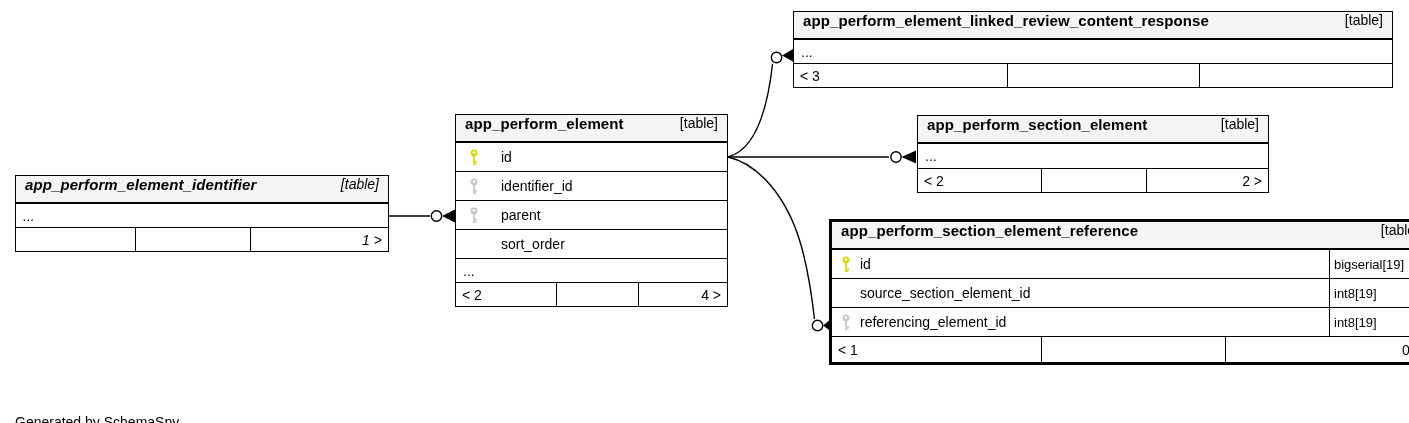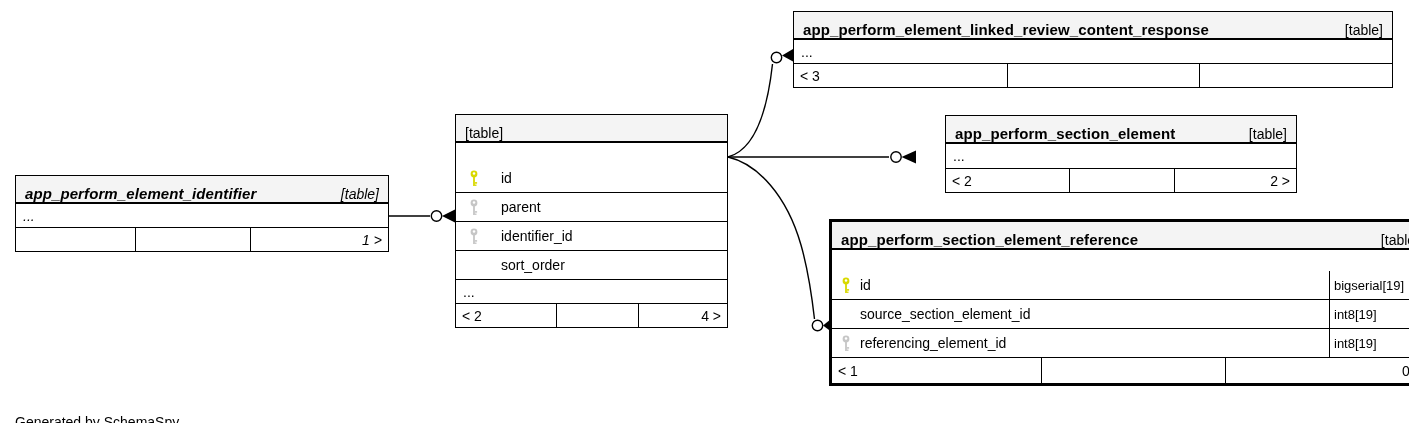--- a/index.html
+++ b/index.html
@@ -5,29 +5,29 @@
   html,body{margin:0;padding:0;background:#fff;}
   .stage{
     position:relative;width:1409px;height:423px;background:#ffffff;overflow:hidden;
     font-family:"Liberation Sans","DejaVu Sans",sans-serif;color:#000;
   }
   .db-table{
     position:absolute;background:#fff;border:1px solid #000;box-sizing:border-box;
   }
   .db-table.emph{border:3px solid #000;}
   .t-title{
-    display:flex;align-items:flex-end;justify-content:space-between;
+    display:flex;align-items:flex-start;justify-content:space-between;
     height:26px;border-bottom:2px solid #000;background:#f4f4f4;
     padding:0 9px;box-sizing:content-box;
   }
   .t-name{font-weight:bold;font-size:15px;letter-spacing:0.1px;white-space:nowrap;}
   .t-badge{font-size:14px;white-space:nowrap;}
   .col-row{display:flex;align-items:center;border-top:1px solid #000;height:28px;font-size:14px;}
   .col-row:first-child{border-top:none;}
-  .t-body > .col-row:first-child{border-top:none;margin-top:21px;}
+  .t-body > .col-row:first-child{border-top:none;}
   .icon-cell{display:flex;align-items:center;box-sizing:border-box;flex:0 0 auto;}
   .t2 .icon-cell{width:45px;padding-left:13px;}
   .t5 .icon-cell{width:28px;padding-left:9px;}
   .col-name{white-space:nowrap;}
   .type-cell{
     margin-left:auto;align-self:stretch;display:flex;align-items:center;
     border-left:1px solid #000;box-sizing:border-box;padding:0 4px;font-size:13px;
     white-space:nowrap;
   }
   .t5 .type-cell{width:99px;}
@@ -69,20 +69,21 @@
         <div class="footer-row">
           <span class="f-cell f1"></span>
           <span class="f-cell f2"></span>
           <span class="f-cell f3">1 &gt;</span>
         </div>
       </div>
   </div>
 
   <div class="db-table t2" style="left:455px;top:114px;width:273px;">
     <div class="t-title">
+      <span class="t-name">app_perform_element</span>
       <span class="t-badge">[table]</span>
     </div>
     <div class="t-body">
         <div class="col-row">
           <span class="icon-cell">
             <svg class="key-svg" width="10" height="17" viewBox="0 0 10 17">
               <circle cx="5" cy="4" r="3.4" fill="#d9d900"></circle>
               <circle cx="5" cy="3.6" r="1.25" fill="#ffffff"></circle>
               <rect x="4.1" y="6.8" width="1.8" height="9.2" fill="#d9d900"></rect>
               <rect x="5.9" y="12.1" width="2.2" height="1.6" fill="#d9d900"></rect>
@@ -94,33 +95,33 @@
         <div class="col-row">
           <span class="icon-cell">
             <svg class="key-svg" width="10" height="17" viewBox="0 0 10 17">
               <circle cx="5" cy="4" r="3.4" fill="#c6c6c6"></circle>
               <circle cx="5" cy="3.6" r="1.25" fill="#ffffff"></circle>
               <rect x="4.1" y="6.8" width="1.8" height="9.2" fill="#c6c6c6"></rect>
               <rect x="5.9" y="12.1" width="2.2" height="1.6" fill="#c6c6c6"></rect>
               <rect x="5.9" y="14.5" width="1.6" height="1.4" fill="#c6c6c6"></rect>
             </svg>
           </span>
-          <span class="col-name">parent</span>
+          <span class="col-name">identifier_id</span>
         </div>
         <div class="col-row">
           <span class="icon-cell">
             <svg class="key-svg" width="10" height="17" viewBox="0 0 10 17">
               <circle cx="5" cy="4" r="3.4" fill="#c6c6c6"></circle>
               <circle cx="5" cy="3.6" r="1.25" fill="#ffffff"></circle>
               <rect x="4.1" y="6.8" width="1.8" height="9.2" fill="#c6c6c6"></rect>
               <rect x="5.9" y="12.1" width="2.2" height="1.6" fill="#c6c6c6"></rect>
               <rect x="5.9" y="14.5" width="1.6" height="1.4" fill="#c6c6c6"></rect>
             </svg>
           </span>
-          <span class="col-name">identifier_id</span>
+          <span class="col-name">parent</span>
         </div>
         <div class="col-row">
           <span class="icon-cell"></span>
           <span class="col-name">sort_order</span>
         </div>
         <div class="ellipsis-row">...</div>
         <div class="footer-row">
           <span class="f-cell f1">&lt; 2</span>
           <span class="f-cell f2"></span>
           <span class="f-cell f3">4 &gt;</span>
@@ -136,21 +137,21 @@
     <div class="t-body">
         <div class="ellipsis-row">...</div>
         <div class="footer-row">
           <span class="f-cell f1">&lt; 3</span>
           <span class="f-cell f2"></span>
           <span class="f-cell f3"></span>
         </div>
       </div>
   </div>
 
-  <div class="db-table t4" style="left:917px;top:115px;width:352px;margin-left:28px;">
+  <div class="db-table t4" style="left:917px;top:115px;width:352px;">
     <div class="t-title">
       <span class="t-name">app_perform_section_element</span>
       <span class="t-badge">[table]</span>
     </div>
     <div class="t-body">
         <div class="ellipsis-row">...</div>
         <div class="footer-row">
           <span class="f-cell f1">&lt; 2</span>
           <span class="f-cell f2"></span>
           <span class="f-cell f3">2 &gt;</span>

